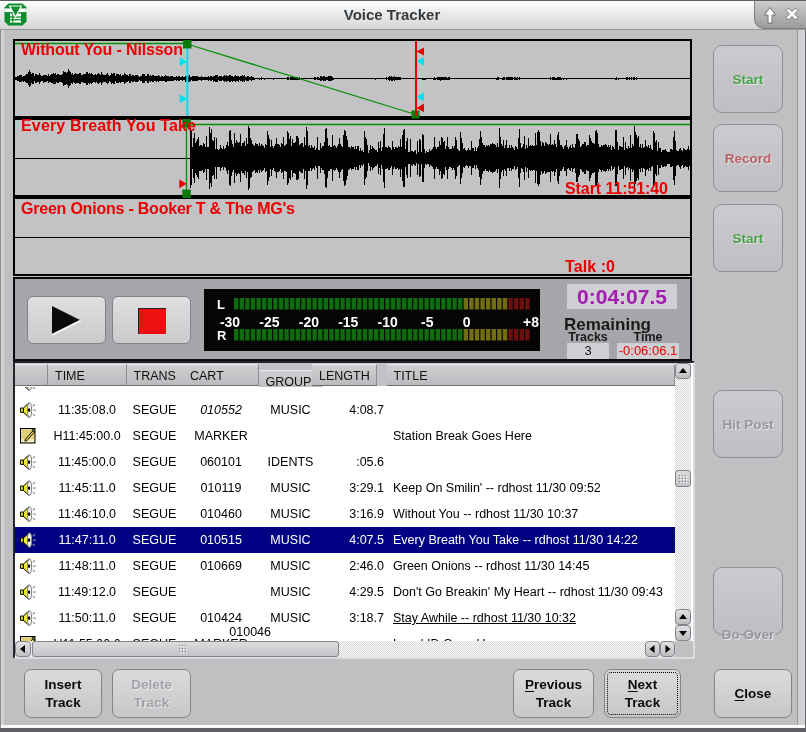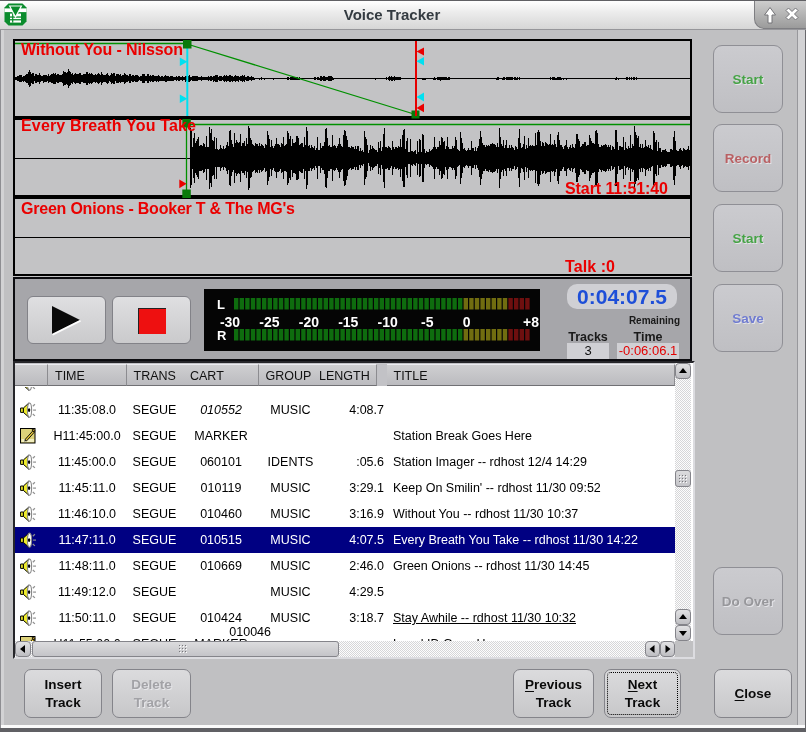--- a/index.html
+++ b/index.html
@@ -8,22 +8,22 @@
 
 #tbar{left:0;top:0;width:806px;height:30px;background:linear-gradient(#ffffff,#ececec 40%,#d6d6d6);border-top:1px solid #606064;border-bottom:1px solid #96969a;}
 #ttl{left:0;top:0;width:784px;height:29px;line-height:29px;text-align:center;font-weight:bold;font-size:15px;color:#343b41;}
 #tab{right:0;top:1px;width:52px;height:28px;border-radius:0 0 0 10px;background:linear-gradient(#cdcdcd,#9b9b9b);border-left:1px solid #7e7e82;border-bottom:1px solid #7e7e82;}
 
 #tframe{left:13px;top:277px;width:679px;height:84px;background:#a6a6aa;border:2px solid #0c0c10;}
 .btn{background:linear-gradient(#dfdfe1,#cacacc);border:1px solid #828288;border-radius:6px;}
 #playb{left:12px;top:17px;width:79px;height:48px;}
 #stopb{left:97px;top:17px;width:79px;height:48px;}
 #meter{left:189px;top:10px;width:336px;height:62px;background:#050505;}
-#tdisp{left:552px;top:5px;width:110px;height:25px;background:#d0d0d4;color:#1d4ed8;font-weight:bold;font-size:21px;text-align:center;line-height:25px;letter-spacing:0px;border-radius:10px;}
-#remlab{left:549px;top:36px;width:116px;text-align:right;font-weight:bold;font-size:10px;color:#1a1a1a;}
+#tdisp{left:552px;top:5px;width:110px;height:25px;background:#d0d0d4;color:#a21caf;font-weight:bold;font-size:21px;text-align:center;line-height:25px;letter-spacing:0px;}
+#remlab{left:549px;top:36px;width:116px;text-align:left;font-weight:bold;font-size:17px;color:#1a1a1a;}
 #trklab{left:552px;top:51px;width:42px;text-align:center;font-weight:bold;font-size:12.5px;color:#1a1a1a;}
 #timlab{left:602px;top:51px;width:62px;text-align:center;font-weight:bold;font-size:12.5px;color:#1a1a1a;}
 #trkbox{left:552px;top:64px;width:42px;height:16px;background:#d0d0d4;text-align:center;font-size:13px;line-height:16px;color:#111;}
 #timbox{left:602px;top:64px;width:62px;height:16px;background:#d0d0d4;text-align:center;font-size:13px;line-height:16px;color:#e20000;}
 
 .rbtn{left:713px;width:70px;height:68px;border:1px solid #8f8f95;border-radius:9px;background:linear-gradient(#cbcbcf,#bfbfc3);text-align:center;font-weight:bold;font-size:13.5px;}
 .rbtn span{position:relative;top:50%;transform:translateY(-50%);display:block;text-shadow:1px 1px 0 #e4e4e8;}
 
 .bbtn{top:669px;height:49px;border:1px solid #84848a;border-radius:7px;background:linear-gradient(#dbdbdd,#c7c7c9);font-weight:bold;font-size:13.5px;color:#0a0a0a;text-align:center;}
 .bbtn .tx{position:relative;top:50%;transform:translateY(-50%);display:block;line-height:18px;}
@@ -239,33 +239,33 @@
 </div>
 <div class="abs rbtn" style="top:45px;">
       <span style="color:#46a346;">Start</span>
     </div>
 <div class="abs rbtn" style="top:124px;">
       <span style="color:#b96063;">Record</span>
     </div>
 <div class="abs rbtn" style="top:204px;">
       <span style="color:#46a346;">Start</span>
     </div>
-<div class="abs rbtn" style="top:284px;">
-      <span style="color:#707cd0;">Save</span>
+<div class="abs rbtn" style="top:390px;">
+      <span style="color:#97979b;">Hit Post</span>
     </div>
 <div class="abs rbtn" style="top:567px;">
-      <span style="color:#97979b;">Do Over</span>
+      <span style="color:#97979b;margin-top:33px;">Do Over</span>
     </div>
 <div class="abs" id="tbl">
   <div class="abs" id="thead">
         <div class="hcell" style="left:0px;width:33px;"></div>
         <div class="hcell" style="left:33px;width:78.5px;">TIME</div>
         <div class="hcell" style="left:111.5px;width:61px;">TRANS</div>
         <div class="hcell" style="left:168px;width:75.5px;">CART</div>
-        <div class="hcell" style="left:243.5px;width:63px;">GROUP</div>
+        <div class="hcell" style="left:243.5px;width:63px;margin-top:6px;">GROUP</div>
         <div class="hcell" style="left:297px;width:65px;">LENGTH</div>
         <div class="hcell" style="left:371.5px;width:288.5px;">TITLE</div>
       </div>
   <div class="abs" id="tbody">
         <div style="position:absolute;left:5px;top:-12px;width:16px;height:16px;"><svg width="16" height="16" viewBox="0 0 16 16">
 <g stroke="#000" stroke-width="1" fill="#f0ed2c">
 <path d="M0.6 6 L3.4 6 L3.4 10.4 L0.6 10.4 Z"></path>
 <path d="M3.4 6 L9 0.9 L9 15.3 L3.4 10.4 Z"></path>
 </g>
 <ellipse cx="9.5" cy="8.1" rx="2.1" ry="7.1" fill="#fff" stroke="#888" stroke-width="1.1"></ellipse>
@@ -323,21 +323,20 @@
 <path d="M12.8 4.2 L14.9 2.3"></path>
                 <path d="M13.1 8.1 L16 8.1"></path>
                 <path d="M12.8 12 L14.9 13.9"></path>
 </g>
             </svg></div>
           <div style="left:33px;width:78px;text-align:center;">11:45:00.0</div>
           <div style="left:111px;width:57px;text-align:center;">SEGUE</div>
           <div style="left:168px;width:76px;text-align:center;">060101</div>
           <div style="left:244px;width:63px;text-align:center;">IDENTS</div>
           <div style="left:307px;width:62px;text-align:right;">:05.6</div>
-          <div style="left:378px;">Station Imager -- rdhost 12/4 14:29</div>
         </div>
         <div class="trow" style="top:88px;">
           <div style="left:5px;top:4px;width:16px;height:16px;"><svg width="16" height="16" viewBox="0 0 16 16">
 <g stroke="#000" stroke-width="1" fill="#f0ed2c">
 <path d="M0.6 6 L3.4 6 L3.4 10.4 L0.6 10.4 Z"></path>
 <path d="M3.4 6 L9 0.9 L9 15.3 L3.4 10.4 Z"></path>
 </g>
 <ellipse cx="9.5" cy="8.1" rx="2.1" ry="7.1" fill="#fff" stroke="#888" stroke-width="1.1"></ellipse>
 <ellipse cx="9.1" cy="8.1" rx="1.2" ry="1.9" fill="#000"></ellipse>
 <g stroke="#909090" stroke-width="1.2" fill="none">
@@ -428,20 +427,21 @@
 <path d="M12.8 4.2 L14.9 2.3"></path>
                 <path d="M13.1 8.1 L16 8.1"></path>
                 <path d="M12.8 12 L14.9 13.9"></path>
 </g>
             </svg></div>
           <div style="left:33px;width:78px;text-align:center;">11:49:12.0</div>
           <div style="left:111px;width:57px;text-align:center;">SEGUE</div>
           <div style="left:180px;width:76px;text-align:right;margin-top:40px;">010046</div>
           <div style="left:244px;width:63px;text-align:center;">MUSIC</div>
           <div style="left:307px;width:62px;text-align:right;">4:29.5</div>
+          <div style="left:378px;">Don't Go Breakin' My Heart -- rdhost 11/30 09:43</div>
         </div>
         <div class="trow" style="top:218px;">
           <div style="left:5px;top:4px;width:16px;height:16px;"><svg width="16" height="16" viewBox="0 0 16 16">
 <g stroke="#000" stroke-width="1" fill="#f0ed2c">
 <path d="M0.6 6 L3.4 6 L3.4 10.4 L0.6 10.4 Z"></path>
 <path d="M3.4 6 L9 0.9 L9 15.3 L3.4 10.4 Z"></path>
 </g>
 <ellipse cx="9.5" cy="8.1" rx="2.1" ry="7.1" fill="#fff" stroke="#888" stroke-width="1.1"></ellipse>
 <ellipse cx="9.1" cy="8.1" rx="1.2" ry="1.9" fill="#000"></ellipse>
 <g stroke="#909090" stroke-width="1.2" fill="none">

